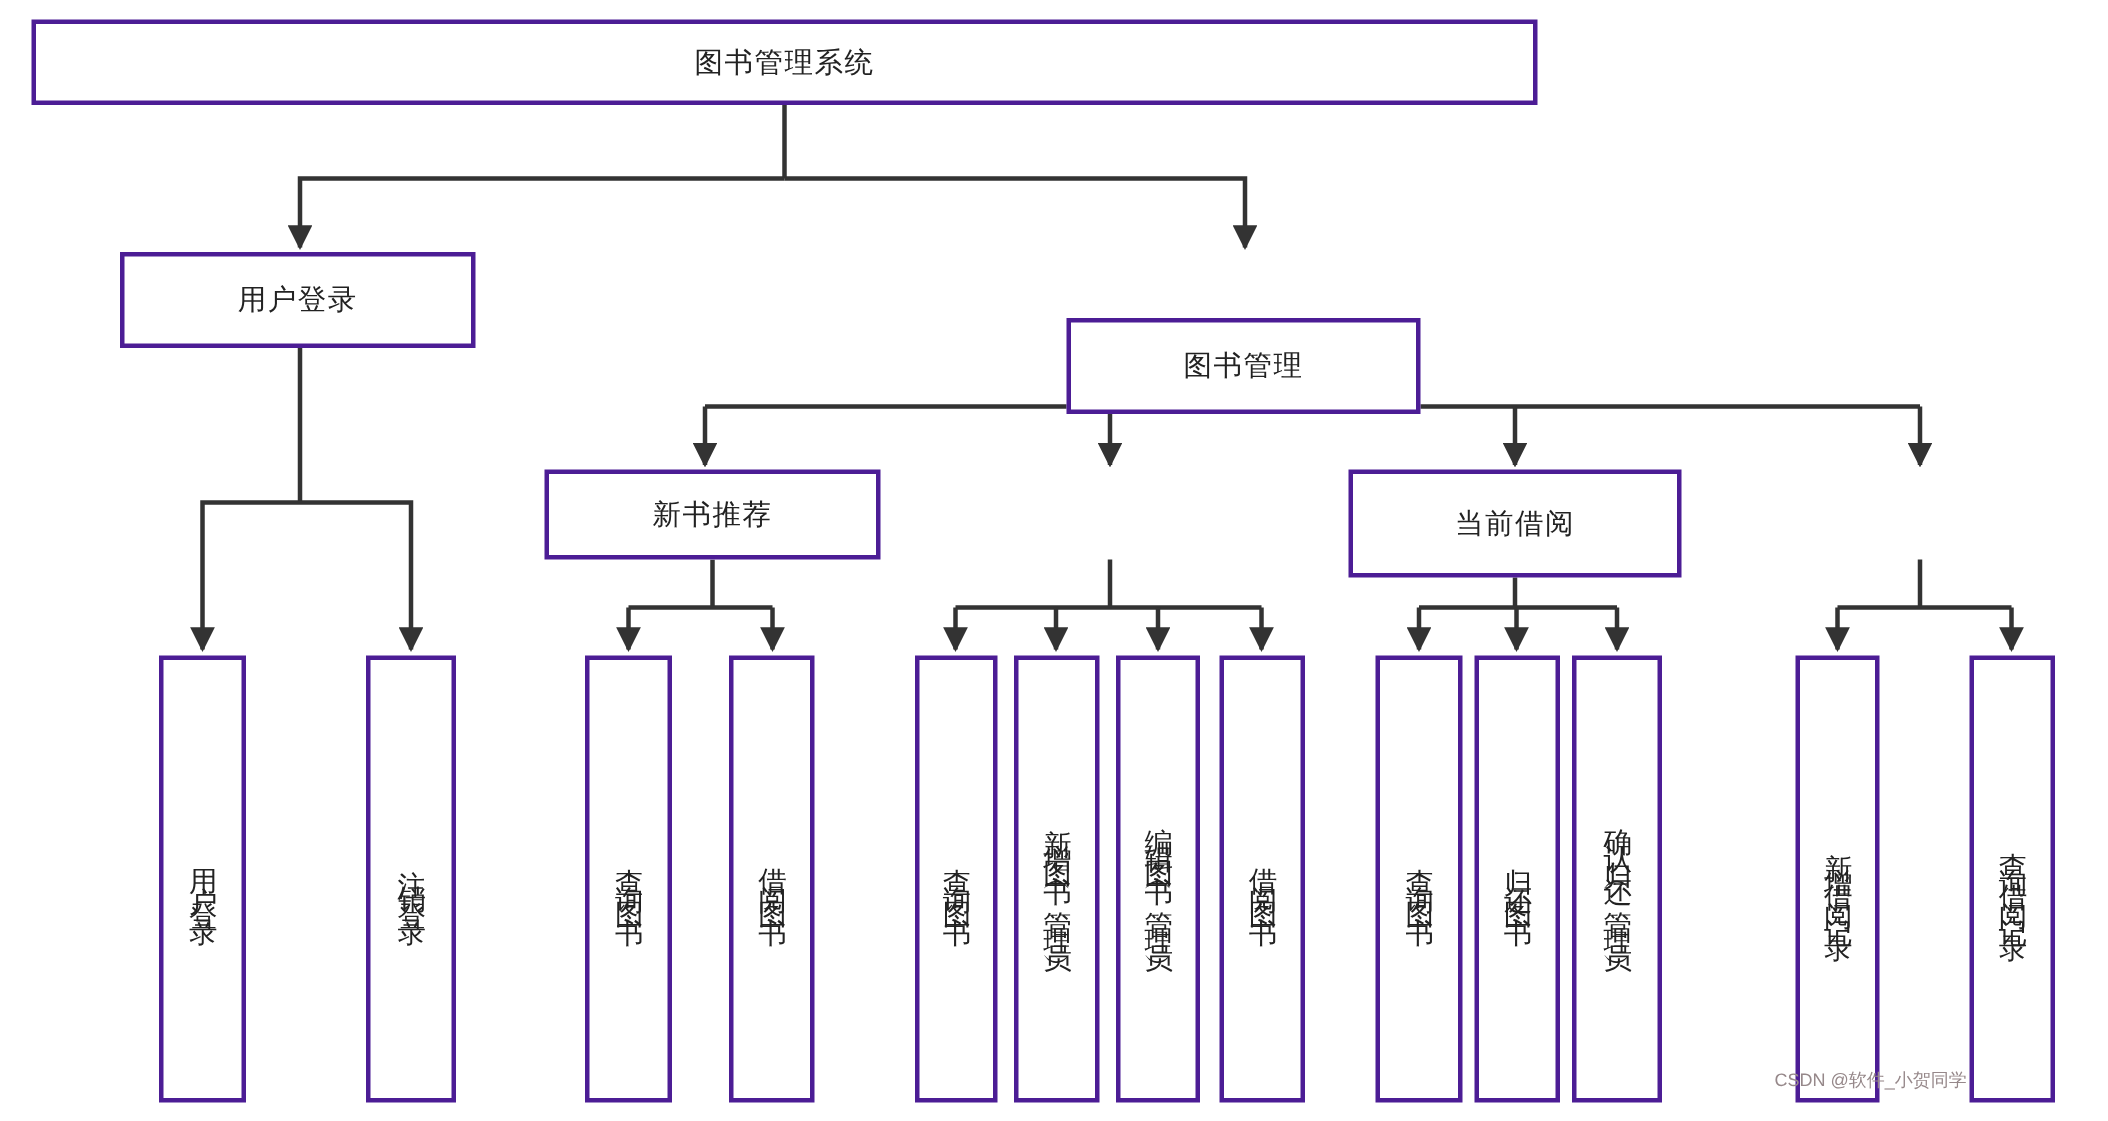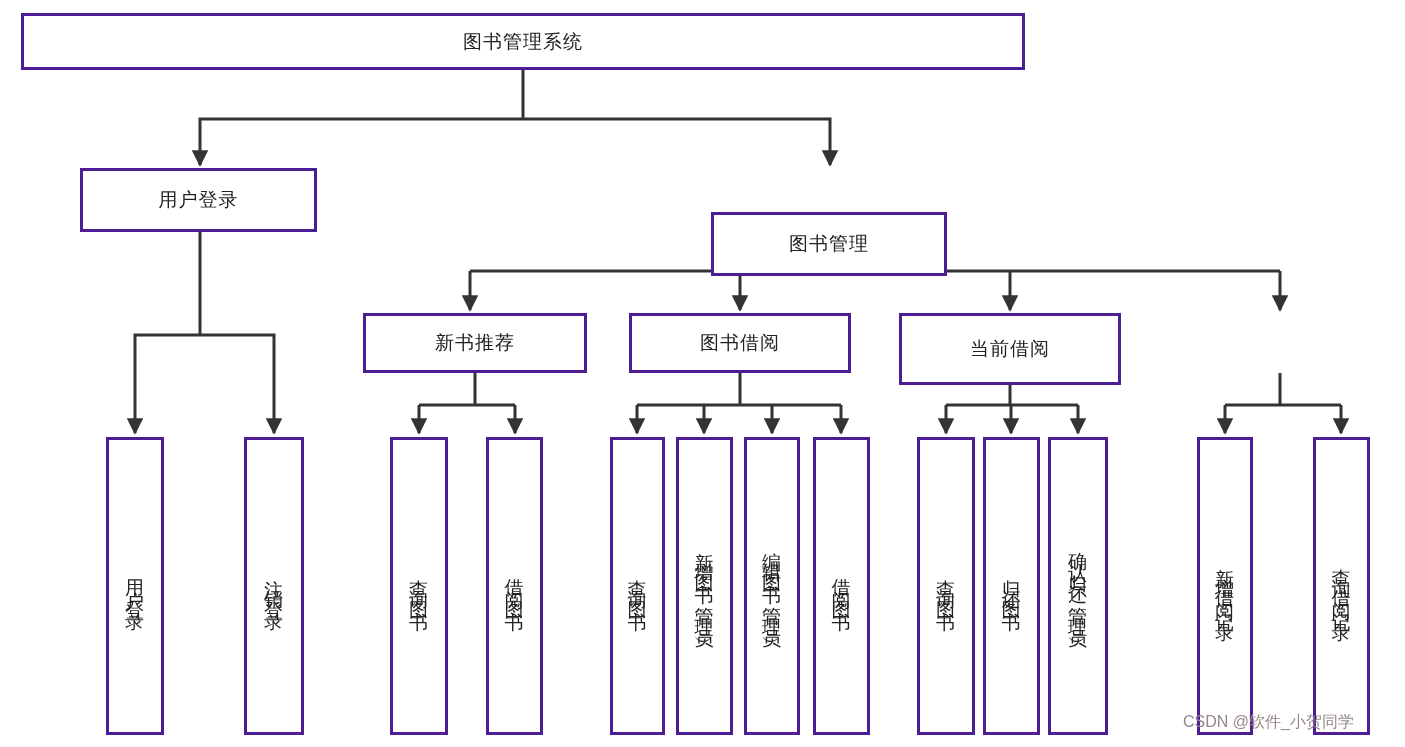--- a/index.html
+++ b/index.html
@@ -47,21 +47,21 @@
   #l-7 {left:744px; width:56px;}
   #l-8 {left:813px; width:57px;}
   #l-9 {left:917px; width:58px;}
   #l-10{left:983px; width:57px;}
   #l-11{left:1048px;width:60px;}
   #l-12{left:1197px;width:56px;}
   #l-13{left:1313px;width:57px;}
   .watermark{
     position:absolute;
     left:1183px;top:712px;
-    font-size:16px;
+    font-size:12px;
     color:#96888a;
     white-space:nowrap;
     z-index:5;
   }
 </style>
 </head>
 <body>
 
 <div class="canvas">
 
@@ -120,23 +120,20 @@
   <div class="box" id="b-login">
     <span class="hlabel">用户登录</span>
   </div>
   <div class="box" id="b-mgmt">
     <span class="hlabel">图书管理</span>
   </div>
 
   <div class="box" id="b-newbook">
     <span class="hlabel">新书推荐</span>
   </div>
-  <div class="box" id="b-borrow">
-    <span class="hlabel">图书借阅</span>
-  </div>
   <div class="box" id="b-current">
     <span class="hlabel">当前借阅</span>
   </div>
 
   <div class="box leaf" id="l-1">
     <span class="vlabel">用户登录</span>
   </div>
   <div class="box leaf" id="l-2">
     <span class="vlabel">注销登录</span>
   </div>

